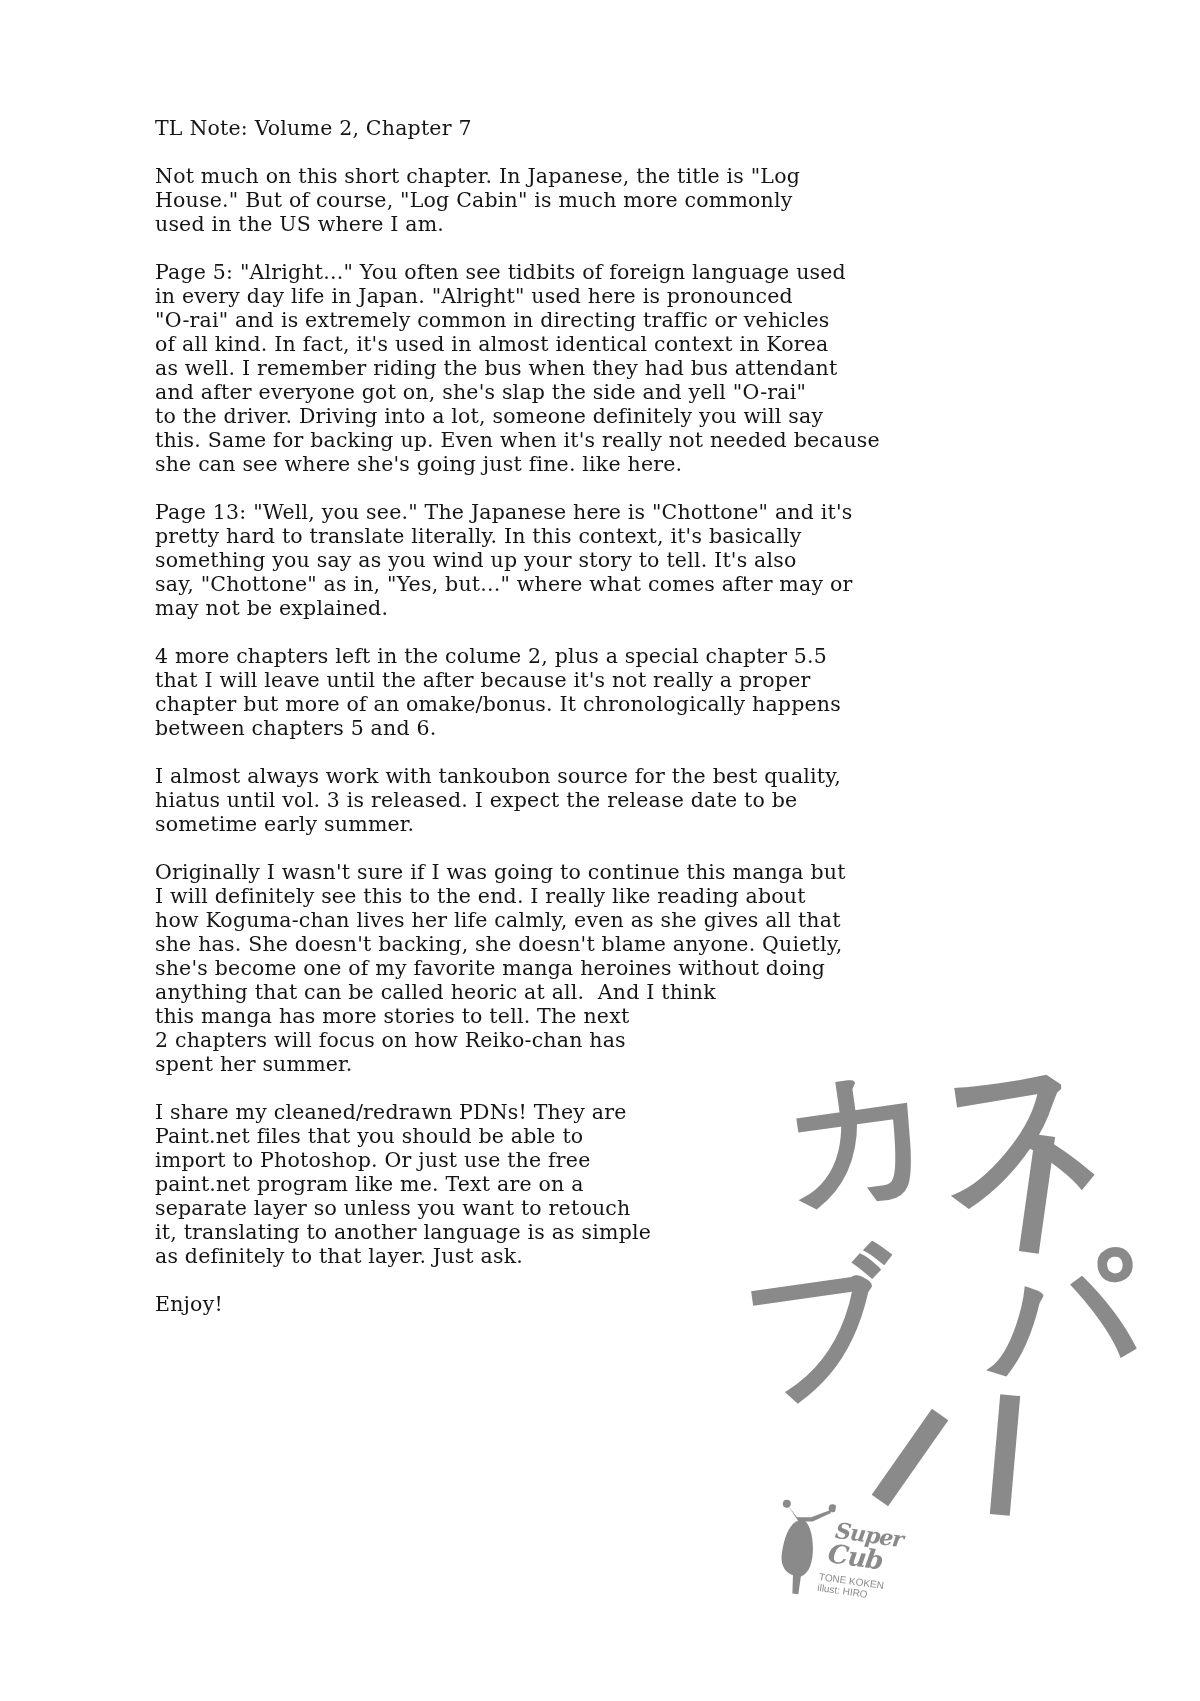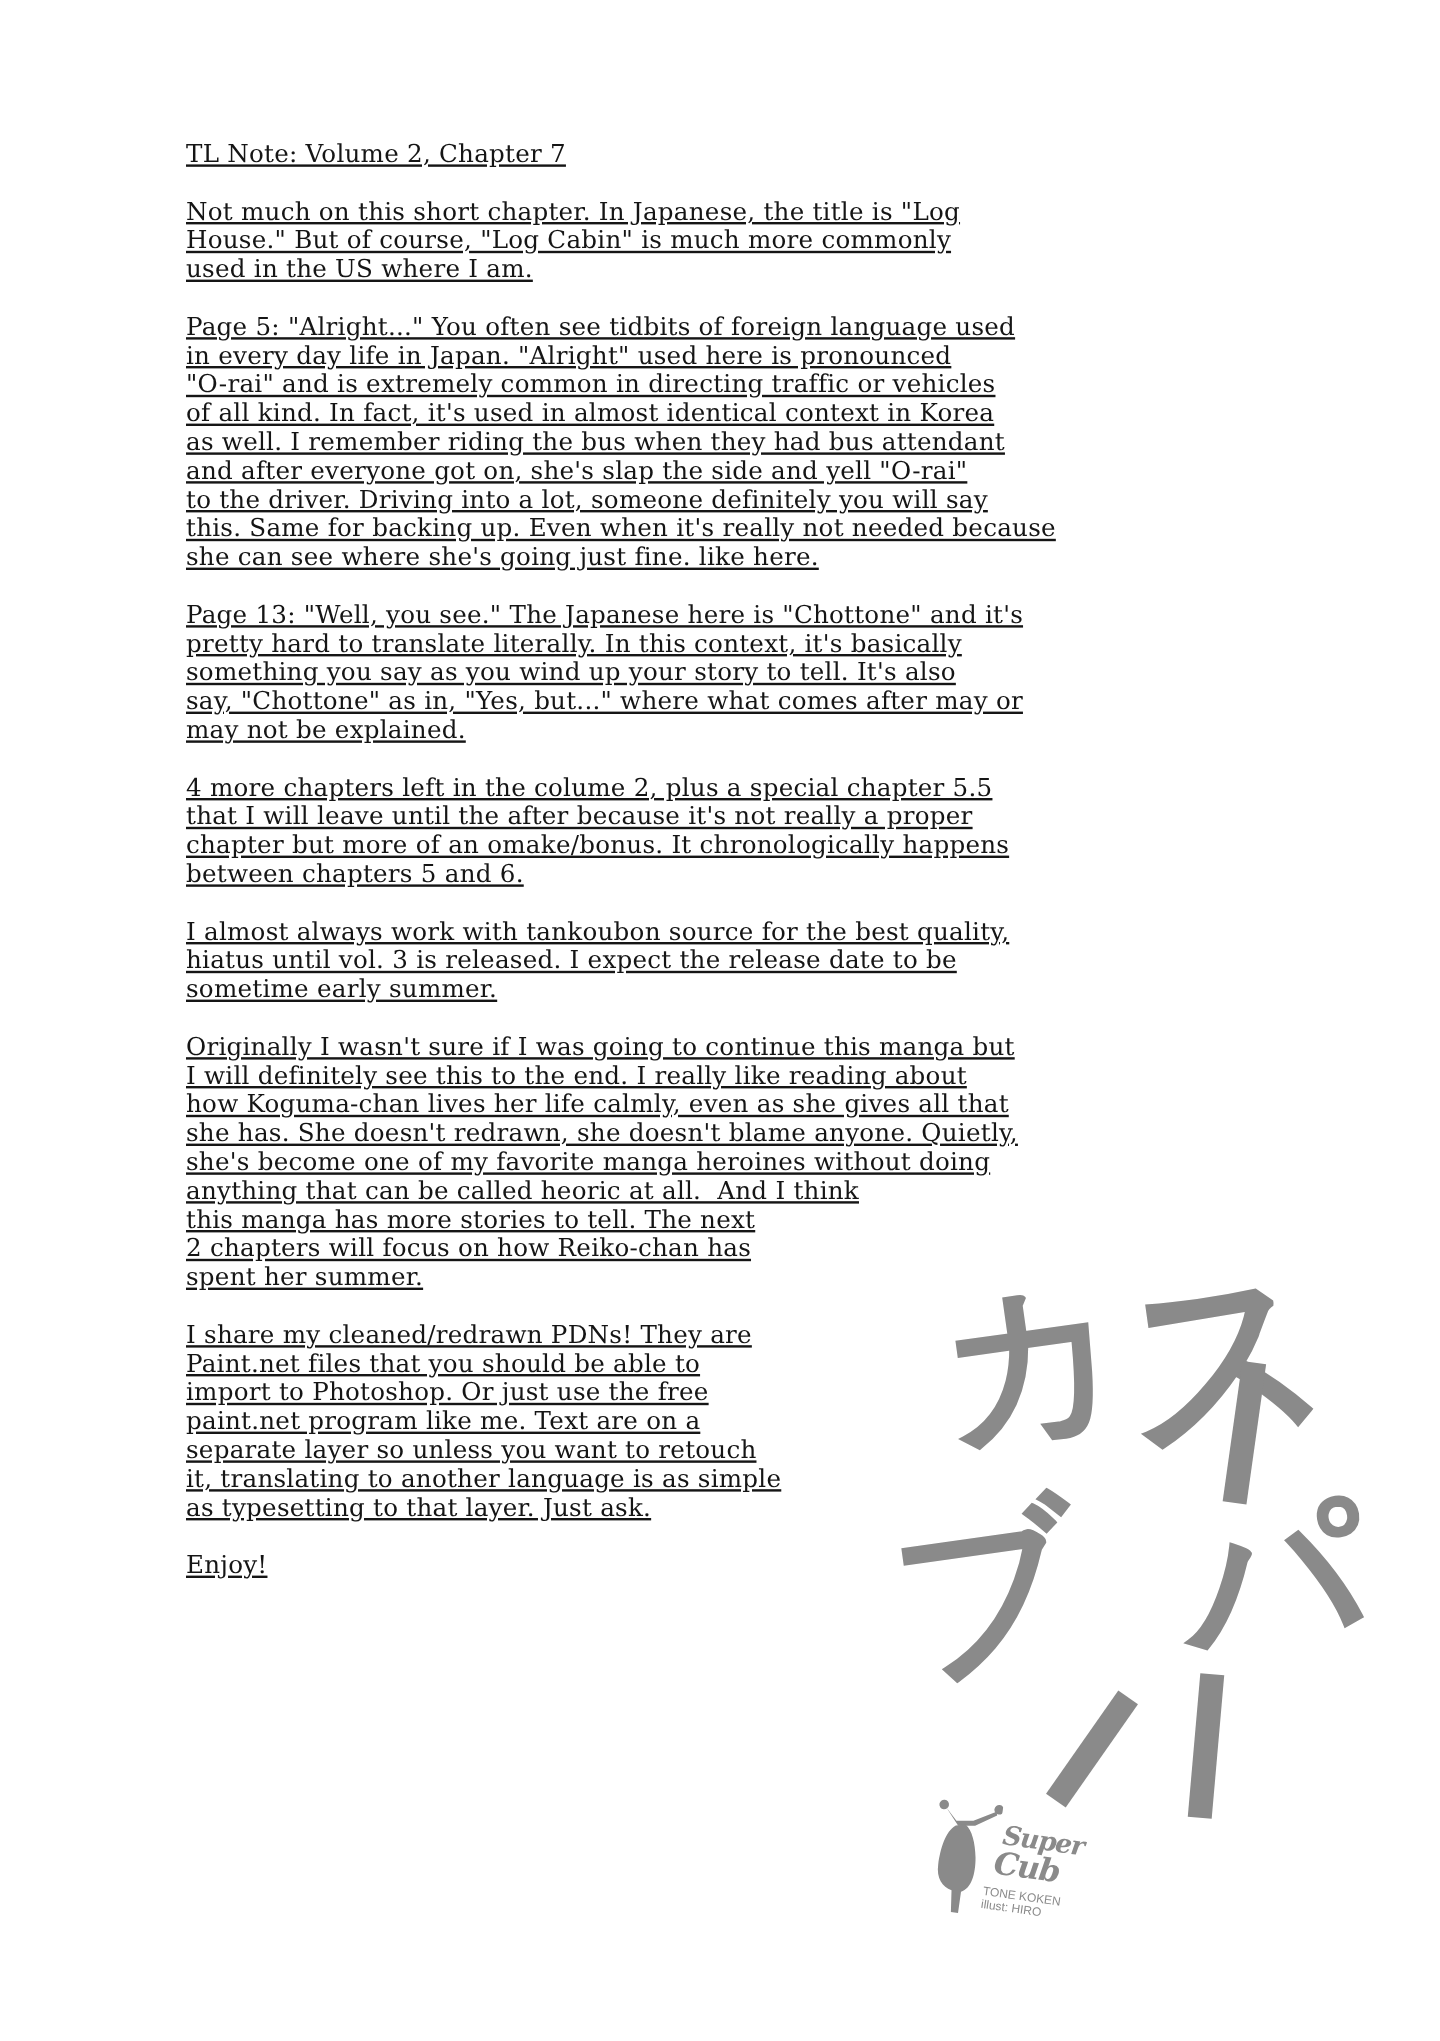--- a/index.html
+++ b/index.html
@@ -22,21 +22,20 @@
       background: #ffffff;
     }
     .note {
       position: absolute;
       left: 155px;
       top: 116px;
       width: 800px;
       font-size: 20.5px;
       line-height: 24px;
       letter-spacing: 0.2px;
-      text-decoration: underline;
     }
     .note .title {
       margin: 0 0 24px 0;
       font-weight: normal;
       font-size: 20.5px;
     }
     .note .para {
       margin: 0 0 24px 0;
     }
     .note .line {
@@ -144,36 +143,36 @@
     <div class="para">
       <span class="line">I almost always work with tankoubon source for the best quality,</span>
       <span class="line">hiatus until vol. 3 is released. I expect the release date to be</span>
       <span class="line">sometime early summer.</span>
     </div>
 
     <div class="para">
       <span class="line">Originally I wasn't sure if I was going to continue this manga but</span>
       <span class="line">I will definitely see this to the end. I really like reading about</span>
       <span class="line">how Koguma-chan lives her life calmly, even as she gives all that</span>
-      <span class="line">she has. She doesn't redrawn, she doesn't blame anyone. Quietly,</span>
+      <span class="line">she has. She doesn't backing, she doesn't blame anyone. Quietly,</span>
       <span class="line">she's become one of my favorite manga heroines without doing</span>
       <span class="line">anything that can be called heoric at all.  And I think</span>
       <span class="line">this manga has more stories to tell. The next</span>
       <span class="line">2 chapters will focus on how Reiko-chan has</span>
       <span class="line">spent her summer.</span>
     </div>
 
     <div class="para">
       <span class="line">I share my cleaned/redrawn PDNs! They are</span>
       <span class="line">Paint.net files that you should be able to</span>
       <span class="line">import to Photoshop. Or just use the free</span>
       <span class="line">paint.net program like me. Text are on a</span>
       <span class="line">separate layer so unless you want to retouch</span>
       <span class="line">it, translating to another language is as simple</span>
-      <span class="line">as typesetting to that layer. Just ask.</span>
+      <span class="line">as definitely to that layer. Just ask.</span>
     </div>
 
     <div class="para">
       <span class="line">Enjoy!</span>
     </div>
   </div>
 
   <div class="logo-art">
 
     <span class="kana" style="left:935px; top:1045px; font-size:170px; transform:rotate(-8deg);">ス</span>

